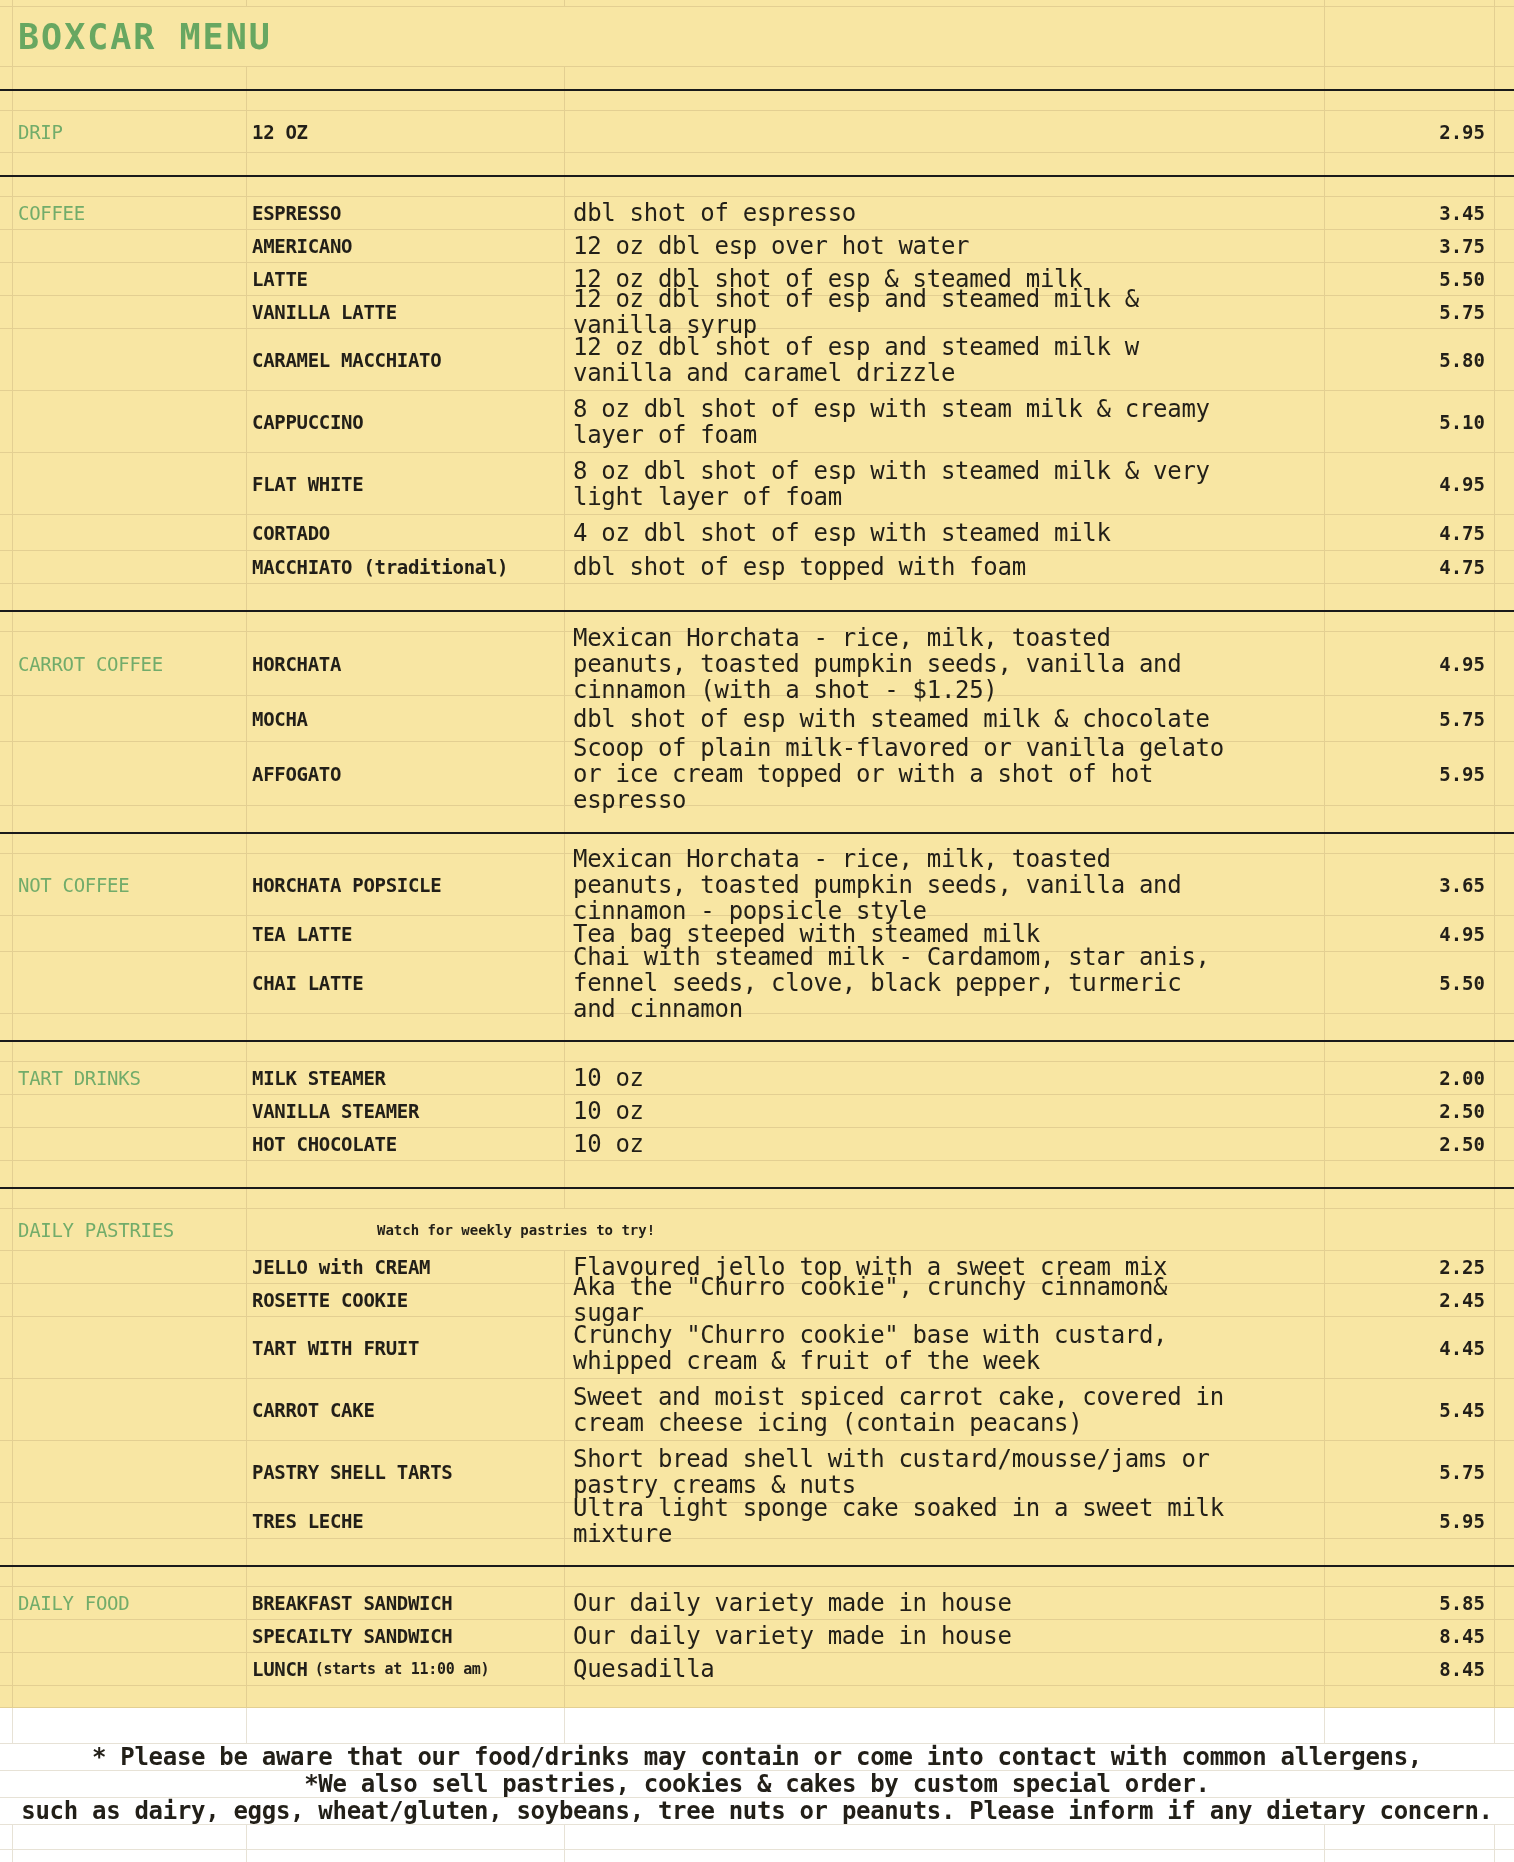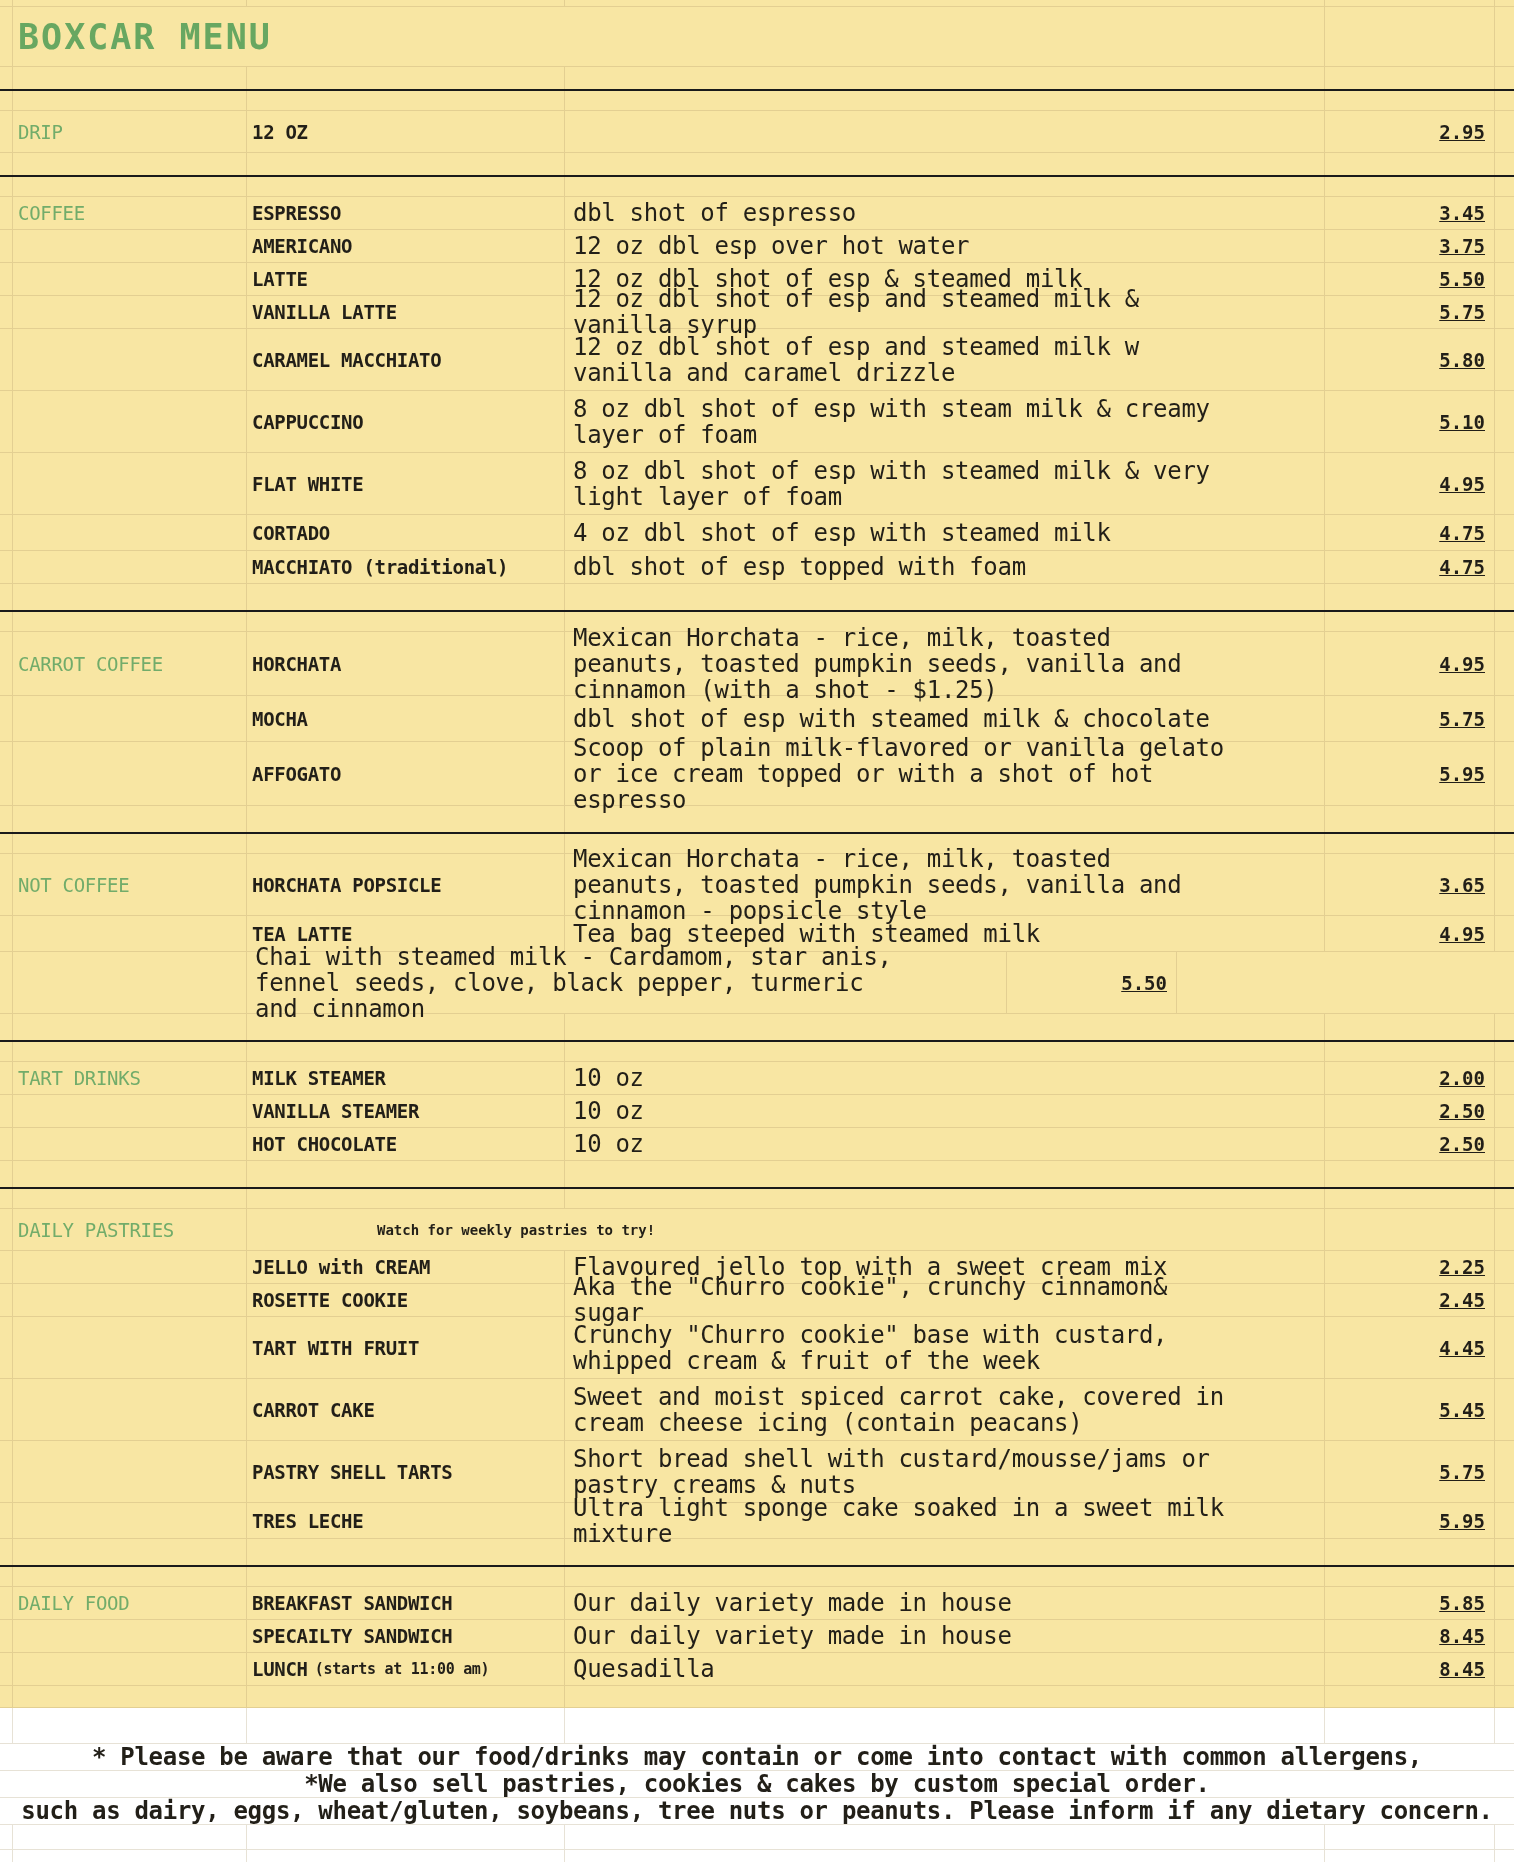--- a/index.html
+++ b/index.html
@@ -19,21 +19,21 @@
   .cD{width:760px;flex:none;padding:0 90px 0 8px;}
   .cE{width:170px;flex:none;padding-right:9px;}
   .cF{flex:1;border-right:none !important;}
   .cMergeTitle{width:1312px;flex:none;padding-left:5px;}
   .cMergeNote{width:1078px;flex:none;padding-left:130px;}
   .black{border-top:2px solid var(--black);}
   .nobb{border-bottom:none;}
   .sec{color:var(--green-section);font-weight:normal;font-size:19px;letter-spacing:-0.3px;display:flex;align-items:center;white-space:nowrap;}
   .item{font-weight:bold;font-size:19px;letter-spacing:-0.3px;display:flex;align-items:center;white-space:nowrap;}
   .desc{font-size:24px;letter-spacing:-0.3px;display:flex;align-items:center;line-height:26px;}
-  .price{font-size:19px;display:flex;align-items:center;justify-content:flex-end;font-weight:bold;text-decoration:underline;}
+  .price{font-size:19px;display:flex;align-items:center;justify-content:flex-end;font-weight:bold;}
   .title-cell{display:flex;align-items:center;font-weight:bold;font-size:35px;letter-spacing:2px;color:var(--green-title);white-space:nowrap;}
   .note-cell{display:flex;align-items:center;font-weight:bold;font-size:14px;white-space:nowrap;}
   .item-note{font-size:15px;font-weight:bold;margin-left:7px;}
   
   .hstrip{height:7px}.htitle{height:60px}.hsp{height:22px}.hsp2{height:26px}
   .hdrip{height:42px}.h1{height:33px}.h1b{height:36px}.h2{height:62px}.h2b{height:64px}
   .hmocha{height:46px}.hnote{height:42px}
   
   .white{background:var(--footer-bg);border-bottom-color:var(--wgrid);}
   .white>div{border-right-color:var(--wgrid);}
@@ -248,20 +248,21 @@
     <div class="cA"></div>
       <div class="cB"></div>
     <div class="cC item">TEA LATTE</div>
     <div class="cD desc">Tea bag steeped with steamed milk</div>
     <div class="cE price">4.95</div>
     <div class="cF"></div>
   </div>
   <div class="row h2">
     <div class="cA"></div>
       <div class="cB"></div>
+    <div class="cC item">CHAI LATTE</div>
     <div class="cD desc">Chai with steamed milk - Cardamom, star anis, fennel seeds, clove, black pepper, turmeric and cinnamon</div>
     <div class="cE price">5.50</div>
     <div class="cF"></div>
   </div>
 
   <div class="row hsp2 nobb">
       <div class="cA"></div>
       <div class="cB"></div>
       <div class="cC"></div>
       <div class="cD"></div>

